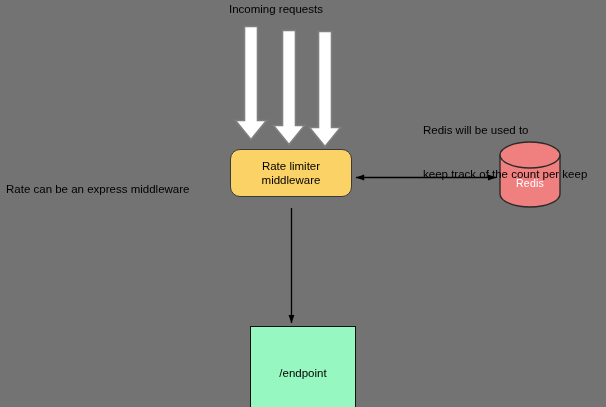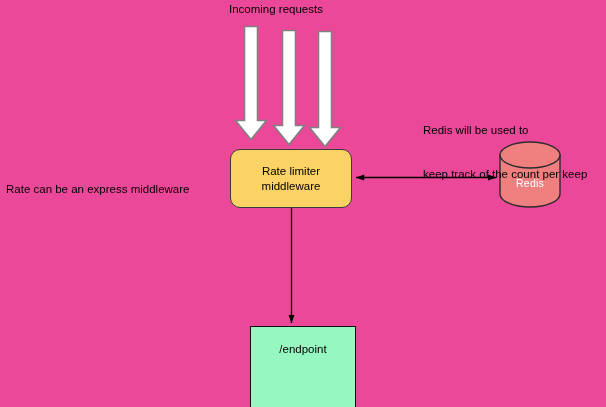--- a/index.html
+++ b/index.html
@@ -8,21 +8,21 @@
     background: #ffffff;
   }
   body {
     font-family: "Liberation Sans", sans-serif;
     -webkit-font-smoothing: antialiased;
   }
   #canvas {
     position: relative;
     width: 606px;
     height: 407px;
-    background: #ec4899;
+    background: #737373;
     overflow: hidden;
   }
   .svg-layer {
     position: absolute;
     left: 0;
     top: 0;
     width: 606px;
     height: 407px;
     pointer-events: none;
   }
@@ -52,21 +52,21 @@
   #caption-filtered {
     left: 305px;
     top: 252px;
   }
   
   #rate-limiter-box {
     position: absolute;
     left: 230px;
     top: 149px;
     width: 122px;
-    height: 59px;
+    height: 48px;
     background: #FBD265;
     border: 1.4px solid #3a3a3a;
     border-radius: 10px;
     box-sizing: border-box;
     display: flex;
     align-items: center;
     justify-content: center;
   }
   #rate-limiter-box .box-text {
     font-size: 11.5px;
@@ -85,21 +85,21 @@
     background: #97F7C0;
     border: 1.4px solid #111111;
     box-sizing: border-box;
     display: flex;
     align-items: flex-start;
     justify-content: center;
   }
   #endpoint-box .box-text {
     font-size: 11.5px;
     color: #000000;
-    margin-top: 16px;
+    margin-top: 40px;
     white-space: pre;
   }
   
   #redis-cylinder {
     position: absolute;
     left: 499px;
     top: 141px;
     width: 62px;
     height: 67px;
   }

